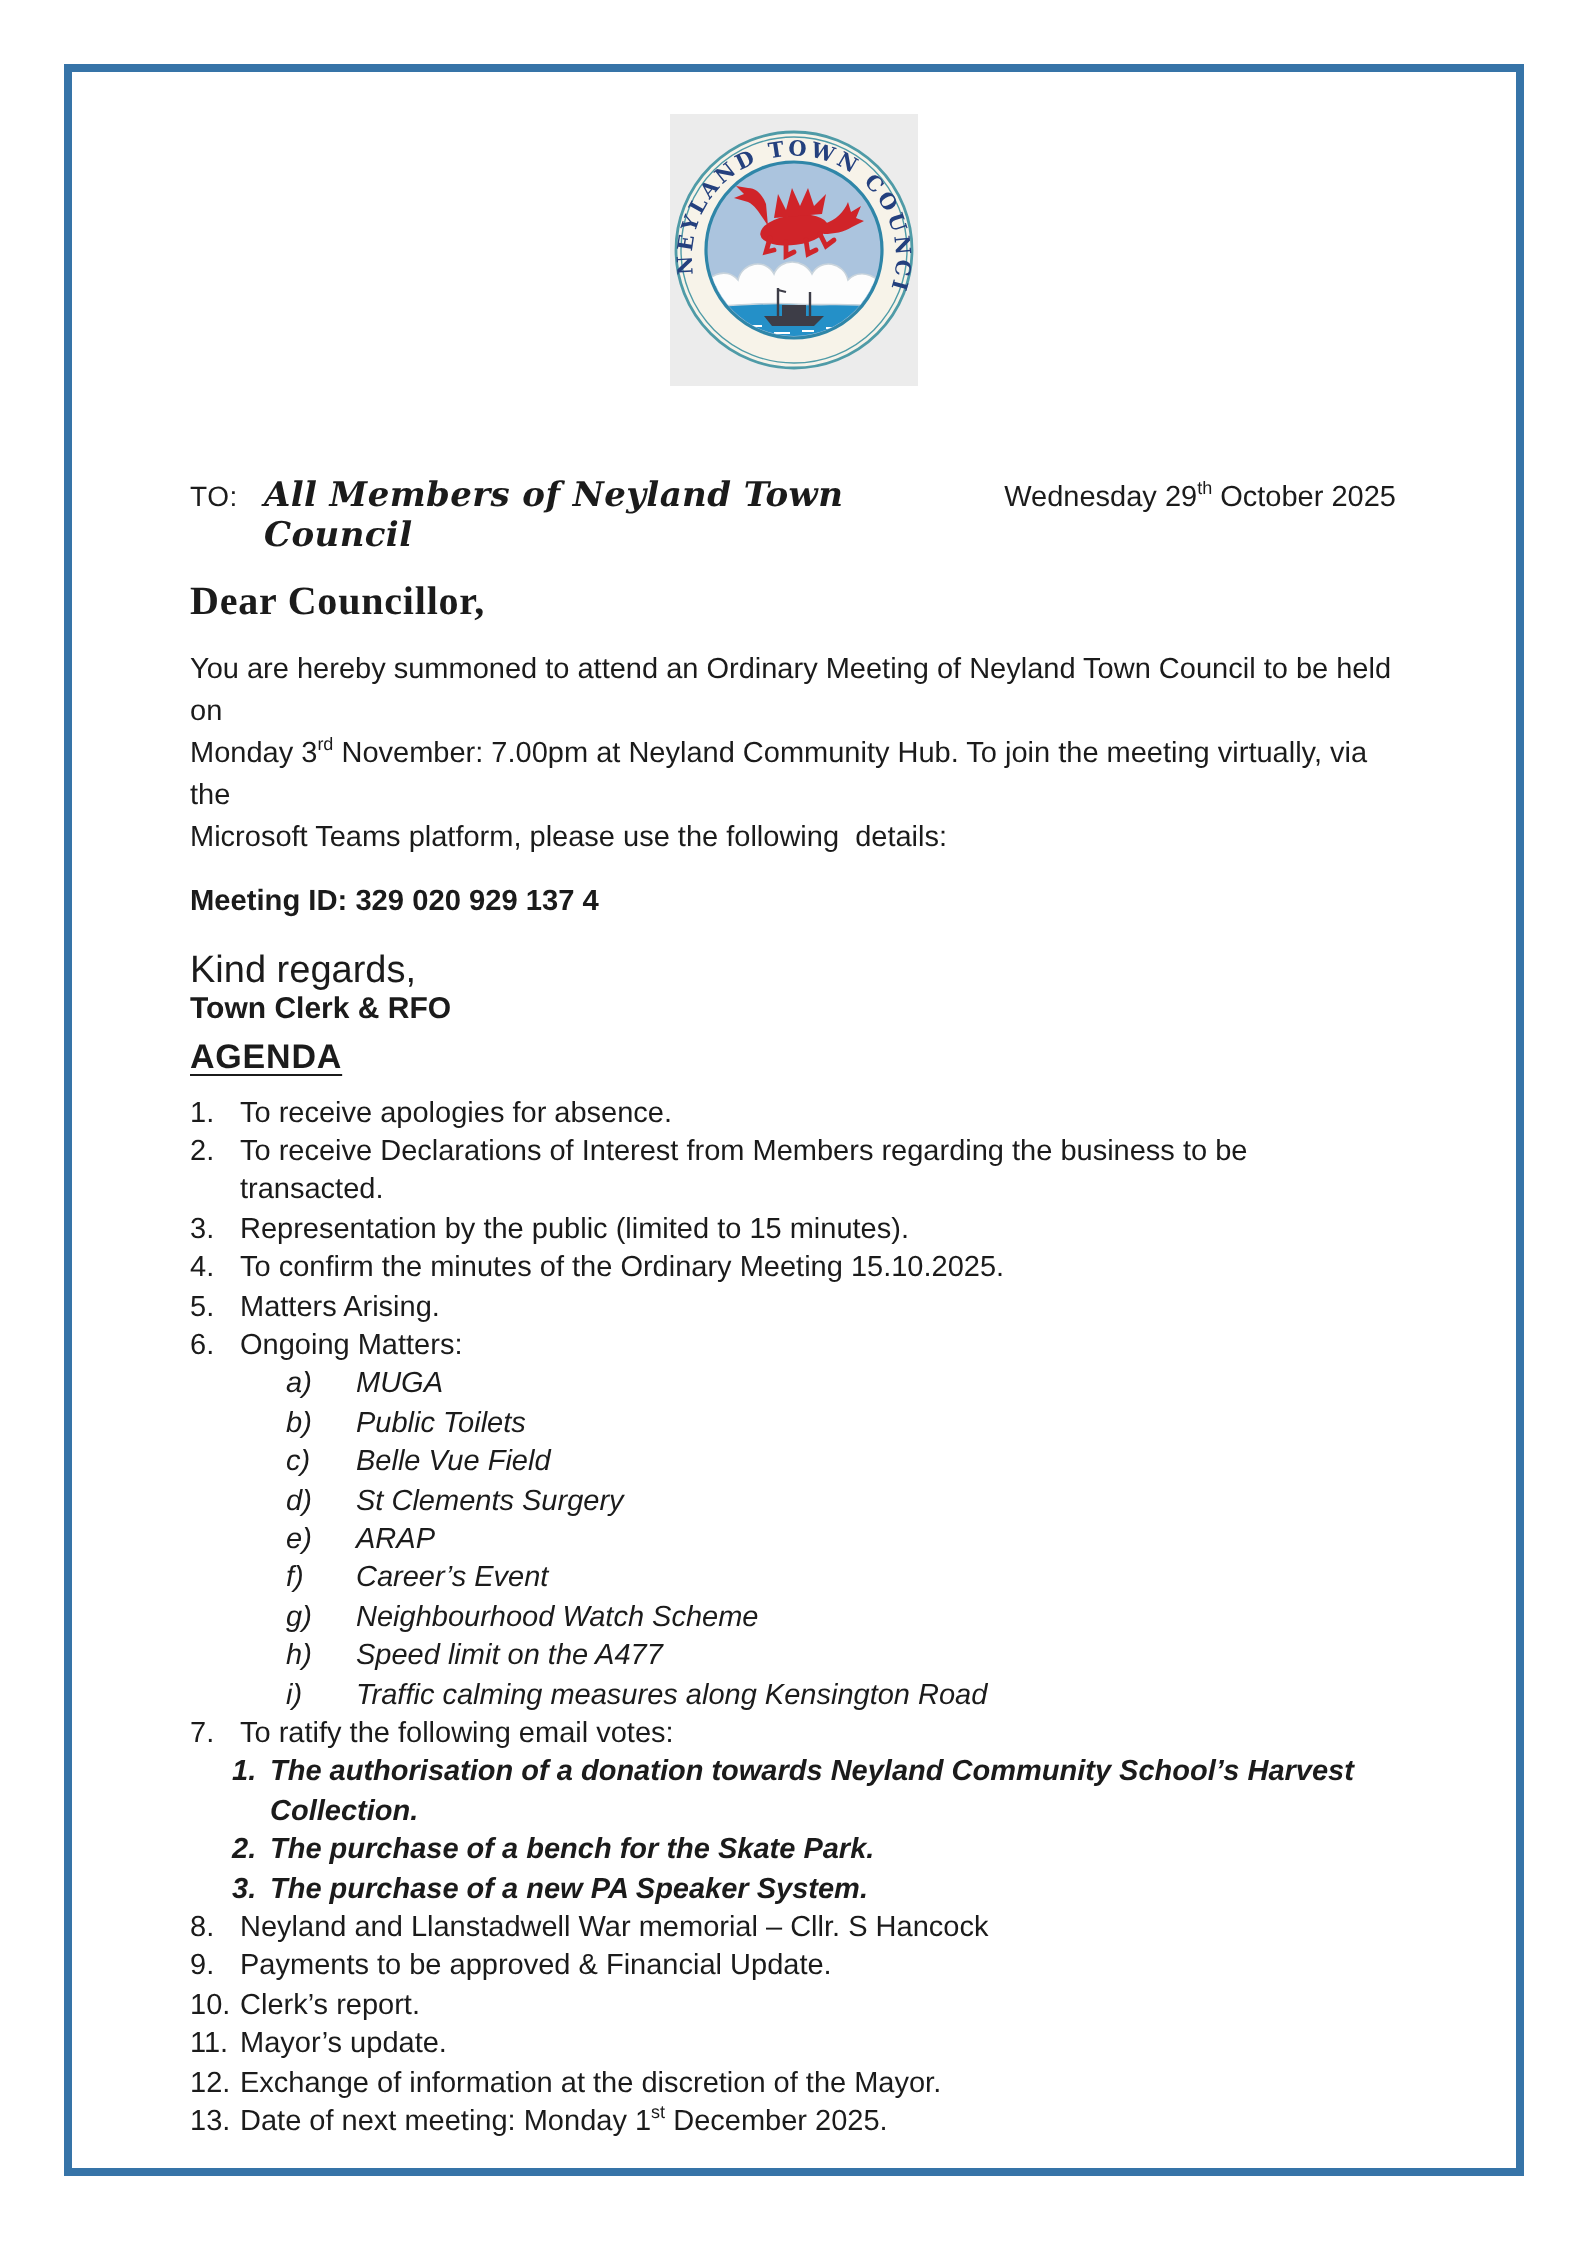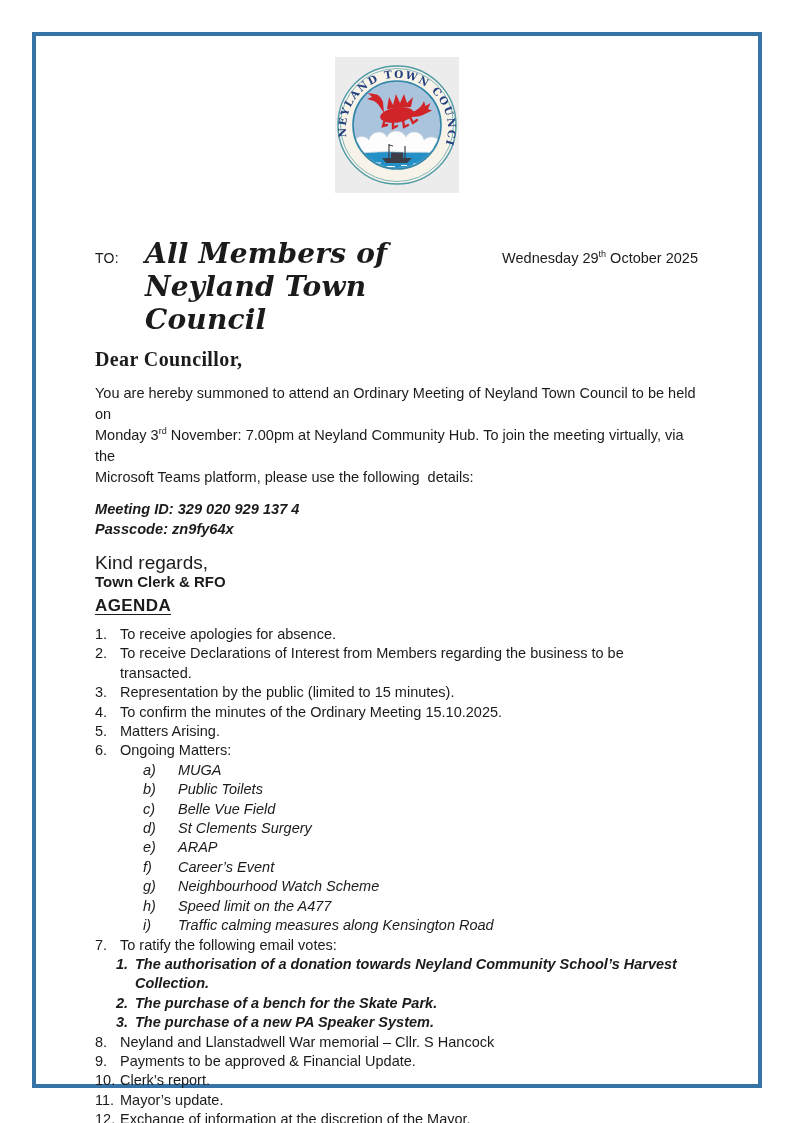--- a/index.html
+++ b/index.html
@@ -33,45 +33,44 @@
   
   .to-row {
     margin-top: 40px;
     display: flex;
     align-items: baseline;
     white-space: pre-wrap;
     gap: 12px;
   }
   .to-label { font-size: 14px; letter-spacing: 0.3px; }
   .recipient {
-    margin-left: 14px;
+    margin-left: 1px;
     font-family: "DejaVu Serif", serif;
     font-style: italic;
     font-weight: 700;
-    font-size: 28px;
+    font-size: 17px;
     letter-spacing: 0.2px;
   }
   .to-spacer { flex: 1; }
   .date-line { font-size: 14.5px; white-space: pre; }
   
   .handwriting {
     font-family: cursive;
     font-weight: 600;
     letter-spacing: 0.4px;
   }
   .salutation { margin-top: 12px; font-size: 20px; }
   
   .para { margin-top: 12px; font-size: 14.5px; }
   .para-line { line-height: 21px; white-space: pre-wrap; }
   
   .meeting-block {
     margin-top: 12px;
     font-size: 14.6px;
     font-weight: 700;
-    font-style: italic;
   }
   .meeting-block div { line-height: 19.5px; }
   .closing { margin-top: 14px; font-size: 19px; line-height: 19px; }
   .sig-name { margin-top: 6px; font-size: 19px; line-height: 23px; }
   .sig-title { font-size: 15px; font-weight: 700; line-height: 20px; }
   
   .agenda-title-row { text-align: left; margin-top: 4px; }
   .agenda-title {
     font-size: 17px;
     font-weight: 700;
@@ -160,21 +159,20 @@
   <div class="salutation handwriting">Dear Councillor,</div>
 
   <div class="para">
       <div class="para-line"><span>You are hereby summoned to attend an Ordinary Meeting of Neyland Town Council to be held on</span></div>
       <div class="para-line"><span>Monday 3</span><sup>rd</sup><span> November: 7.00pm at Neyland Community Hub. To join the meeting virtually, via the</span></div>
       <div class="para-line"><span>Microsoft Teams platform, please use the following  details:</span></div>
     </div>
 
   <div class="meeting-block">
     <div>Meeting ID: 329 020 929 137 4</div>
-    <div>Passcode: zn9fy64x</div>
   </div>
 
   <div class="closing">Kind regards,</div>
   <div class="sig-title">Town Clerk &amp; RFO</div>
 
   <div class="agenda-title-row">
     <span class="agenda-title">AGENDA</span>
   </div>
   <div class="agenda-list">
       <div class="agenda-row main"><span class="marker">1.</span><span class="item-text">To receive apologies for absence.</span></div>

